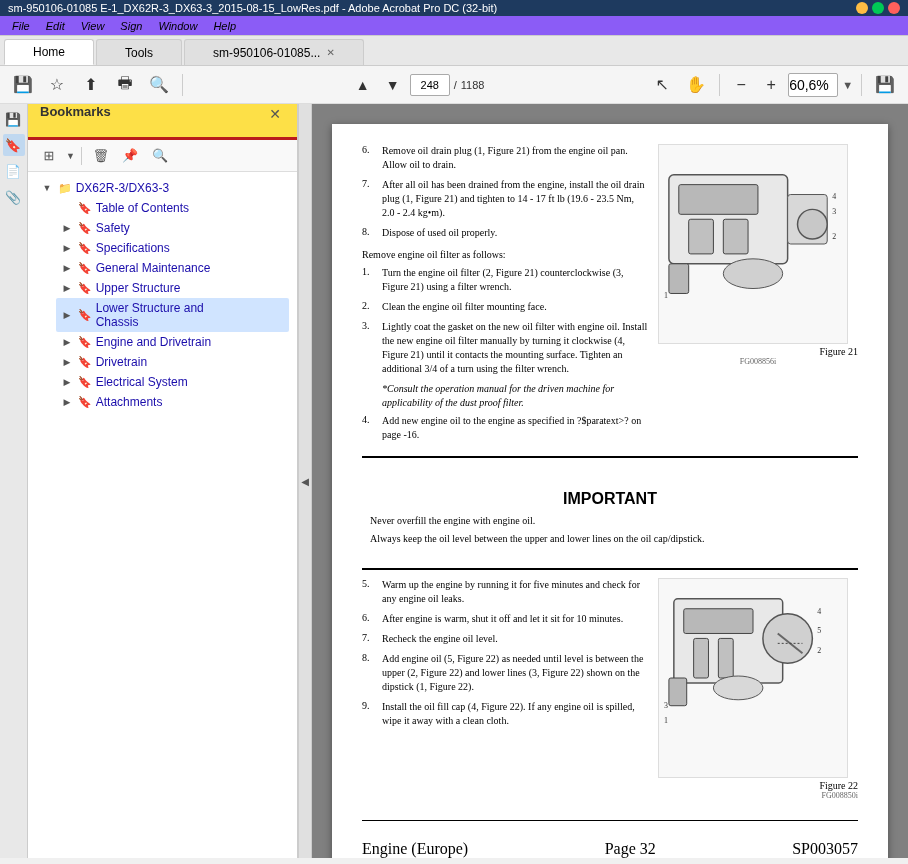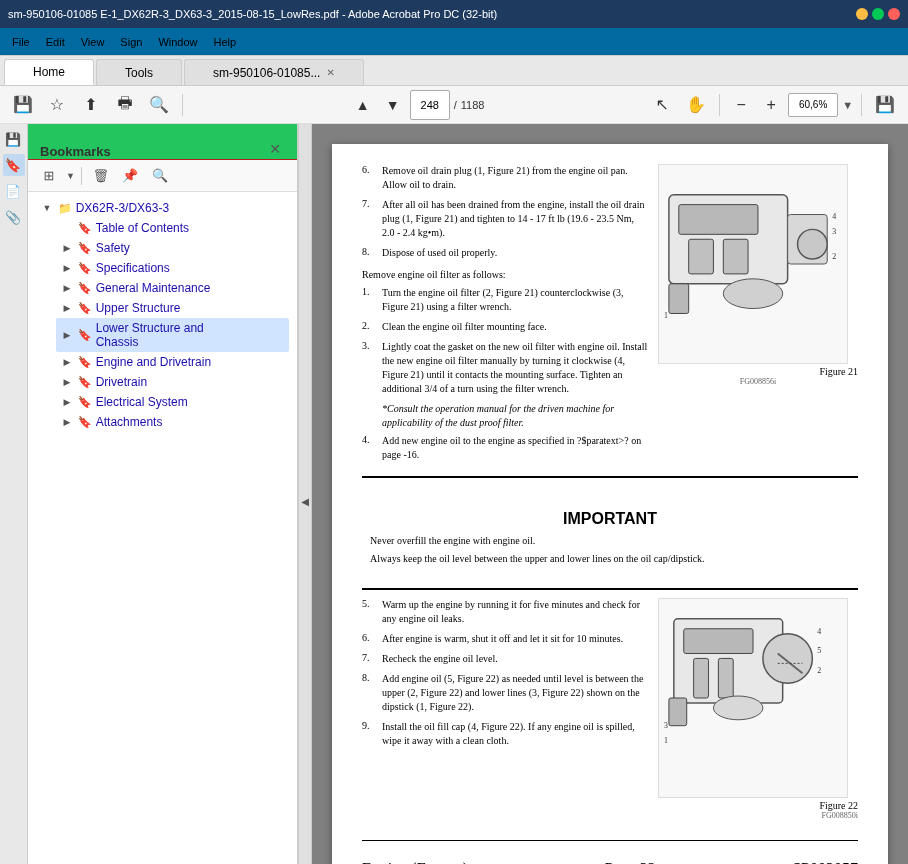--- a/index.html
+++ b/index.html
@@ -2,42 +2,43 @@
 <html><head>
   <meta charset="utf-8">
   <style>
     * { margin: 0; padding: 0; box-sizing: border-box; }
     body { width: 908px; height: 864px; font-family: Arial, sans-serif; font-size: 12px; overflow: hidden; background: #f0f0f0; }
 
     
     .title-bar {
       background: #1e3a5f;
       color: white;
-      height: 28px;
+      height: 16px;
       display: flex;
       align-items: center;
       padding: 0 8px;
       font-size: 11px;
     }
     .title-bar-text { flex: 1; }
     .title-bar-buttons { display: flex; gap: 4px; }
     .title-btn { width: 12px; height: 12px; border-radius: 50%; border: none; cursor: pointer; }
     .btn-min { background: #ffbd44; }
     .btn-max { background: #00ca56; }
     .btn-close { background: #ff605c; }
 
     
     .menu-bar {
-      background: #0369a1;
-      height: 28px;
+      background: #8b5cf6;
+      height: 20px;
       display: flex;
       align-items: center;
       padding: 0 4px;
       border-bottom: 1px solid #ccc;
       font-size: 11px;
+      font-style: italic;
     }
     .menu-item {
       padding: 0 8px;
       height: 100%;
       display: flex;
       align-items: center;
       cursor: pointer;
     }
 
     
@@ -115,21 +116,21 @@
       cursor: pointer;
       display: flex;
       align-items: center;
       justify-content: center;
       font-size: 14px;
       color: #333;
       border-radius: 3px;
     }
     .page-input {
       width: 40px;
-      height: 30px;
+      height: 22px;
       border: 1px solid #aaa;
       text-align: center;
       font-size: 11px;
       border-radius: 2px;
     }
     .page-total { font-size: 11px; color: #333; }
 
     
     .zoom-section {
       display: flex;
@@ -146,22 +147,21 @@
       align-items: center;
       justify-content: center;
       font-size: 16px;
       color: #333;
       border-radius: 3px;
     }
     .zoom-input {
       width: 50px;
       height: 24px;
       border: 1px solid #aaa;
-      text-align: center;
-      font-size: 10px;
+      font-size: 14px;
       border-radius: 2px;
     }
 
     
     .main-area {
       display: flex;
       height: calc(864px - 22px - 20px - 30px - 38px);
     }
 
     
@@ -169,25 +169,25 @@
       width: 270px;
       background: white;
       border-right: 1px solid #ccc;
       display: flex;
       flex-direction: column;
       overflow: hidden;
     }
     .sidebar-header {
       height: 36px;
       display: flex;
-      align-items: flex-end;
+      align-items: flex-start;
       justify-content: space-between;
       padding: 0 12px;
-      border-bottom: 1px solid #b91c1c;
-      background: #22c55e;
+      border-bottom: 3px solid #b91c1c;
+      background: #fde047;
     }
     .sidebar-title { font-size: 13px; font-weight: bold; color: #333; }
     .sidebar-close-btn {
       background: none;
       border: none;
       cursor: pointer;
       font-size: 14px;
       color: #555;
       width: 20px;
       height: 20px;

